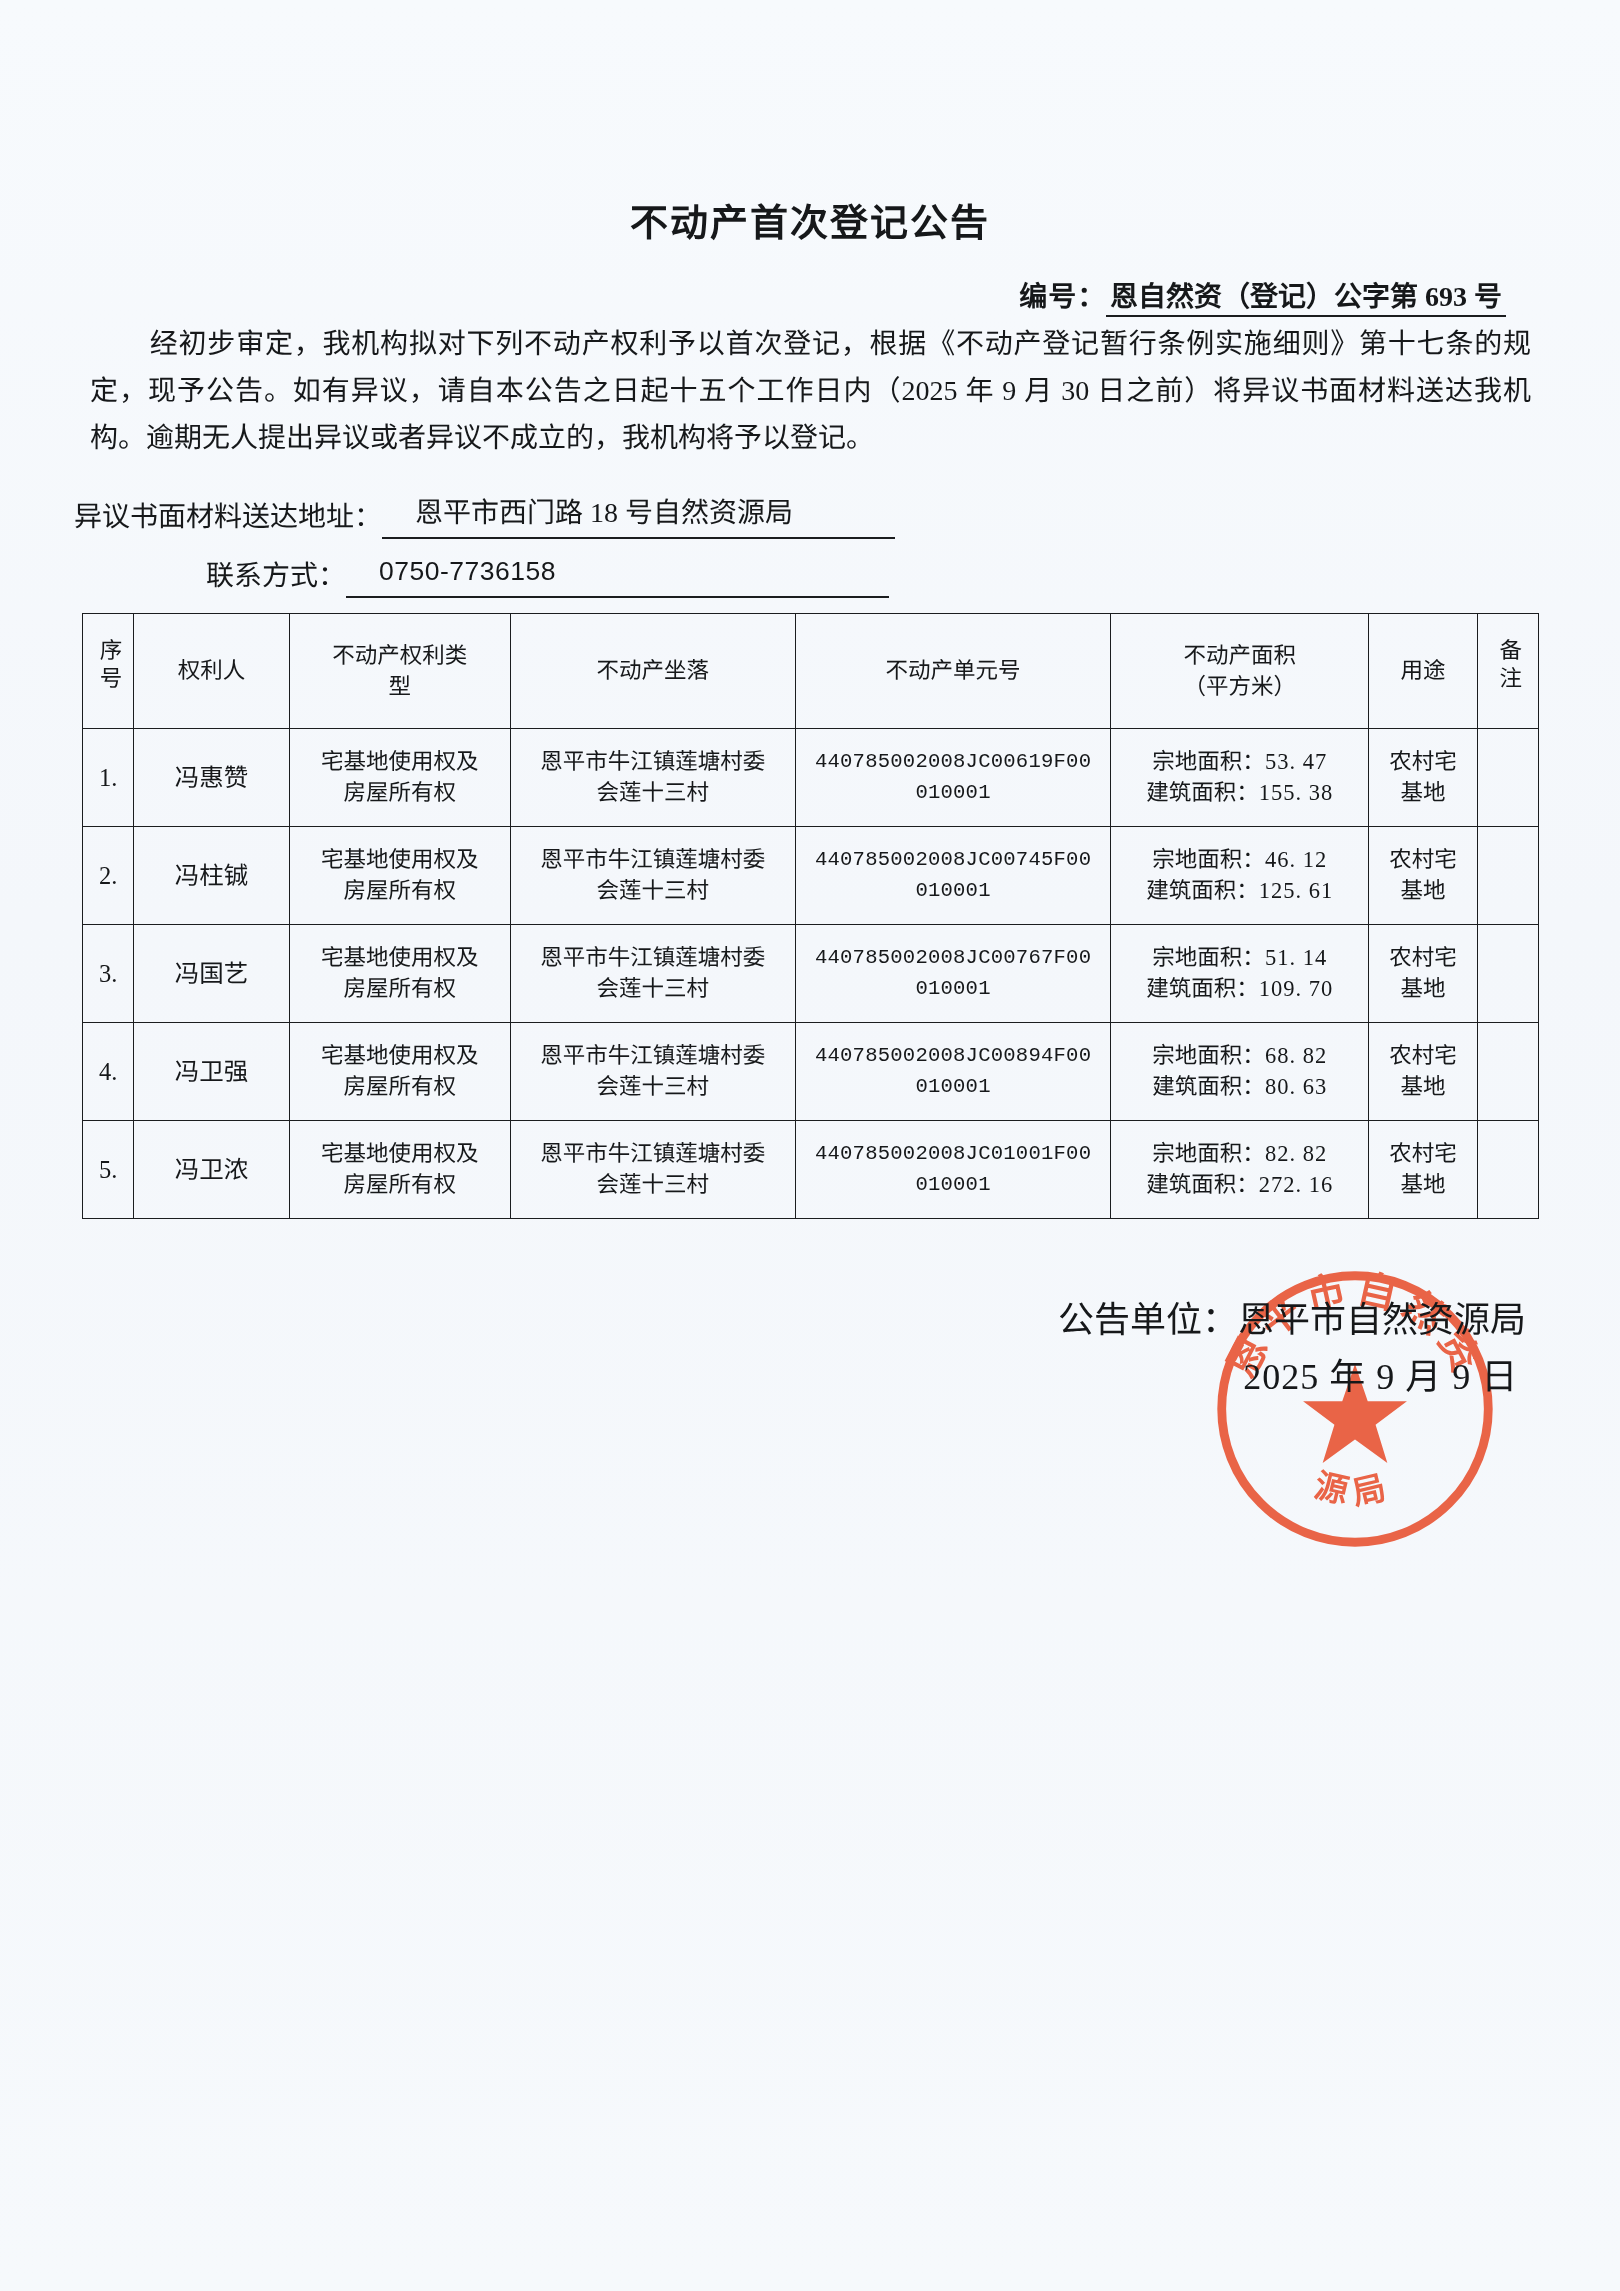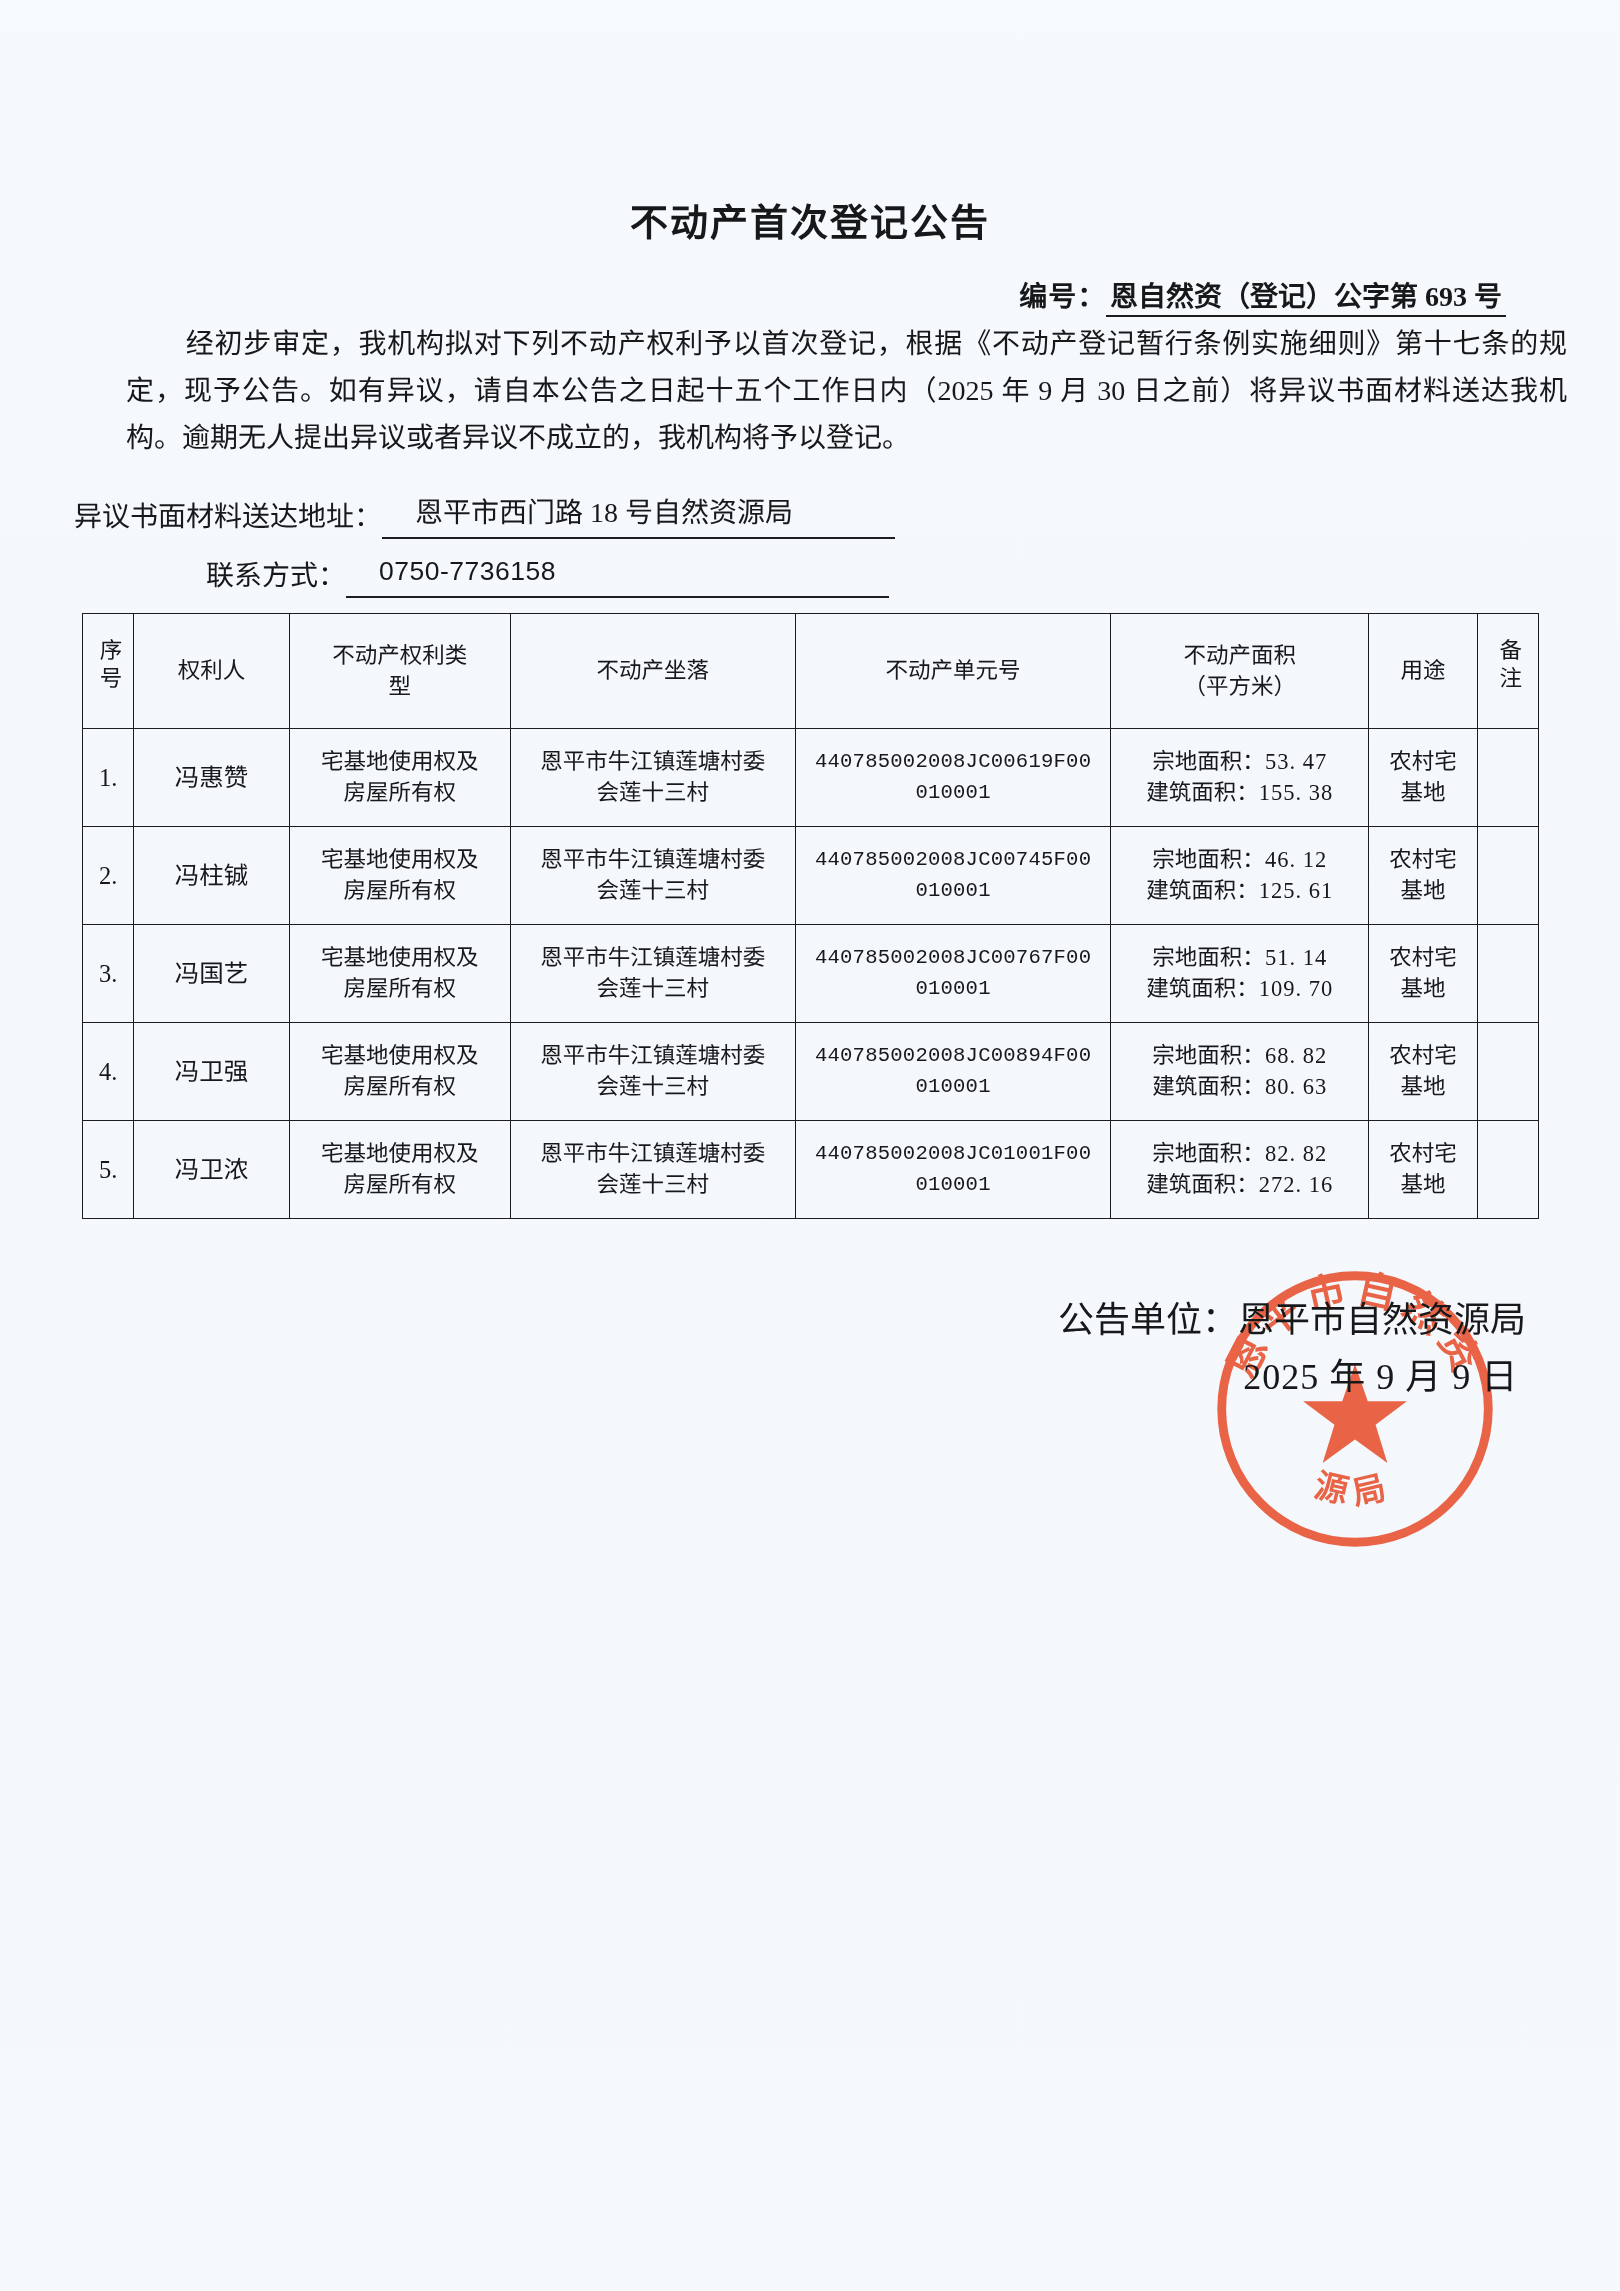--- a/index.html
+++ b/index.html
@@ -61,21 +61,20 @@
   
   .body-para {
     position: absolute;
     top: 320px;
     left: 90px;
     width: 1441px;
     font-size: 28px;
     line-height: 47px;
     text-align: justify;
     text-justify: inter-ideograph;
-    margin-left: 36px;
   }
   .body-para .indent { display: inline-block; width: 59px; }
 
   
   .field-block {
     position: absolute;
     top: 490px;
     left: 74px;
     width: 1176px;
     font-size: 28px;

